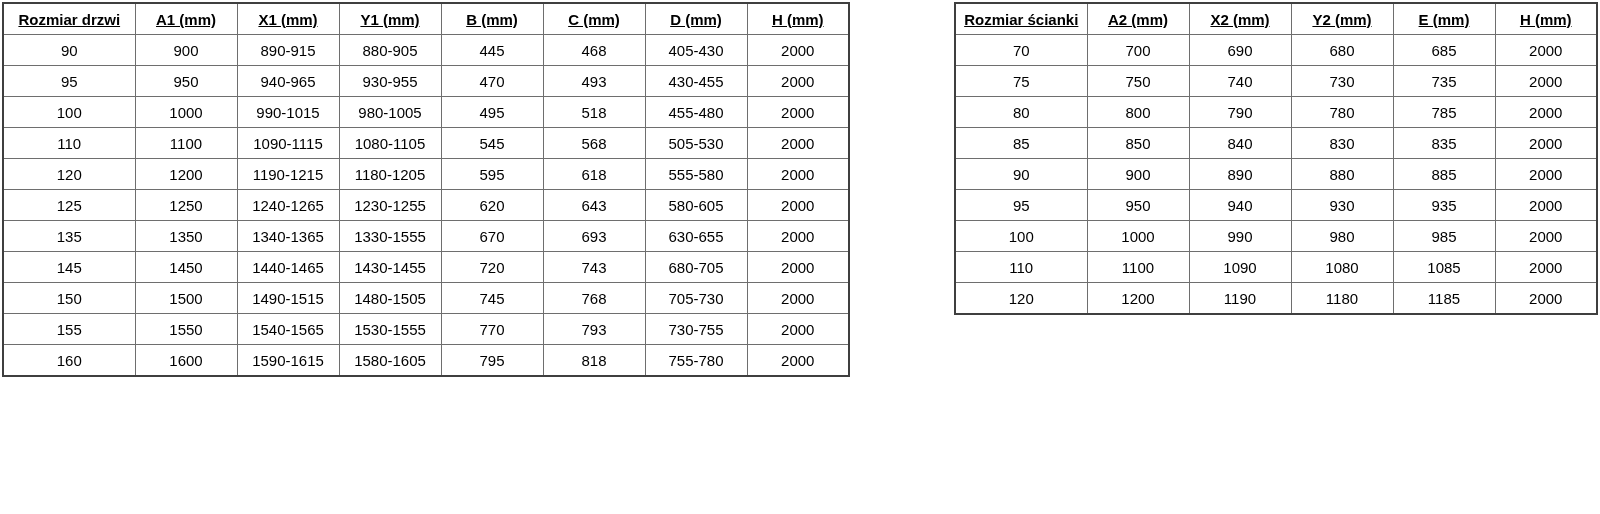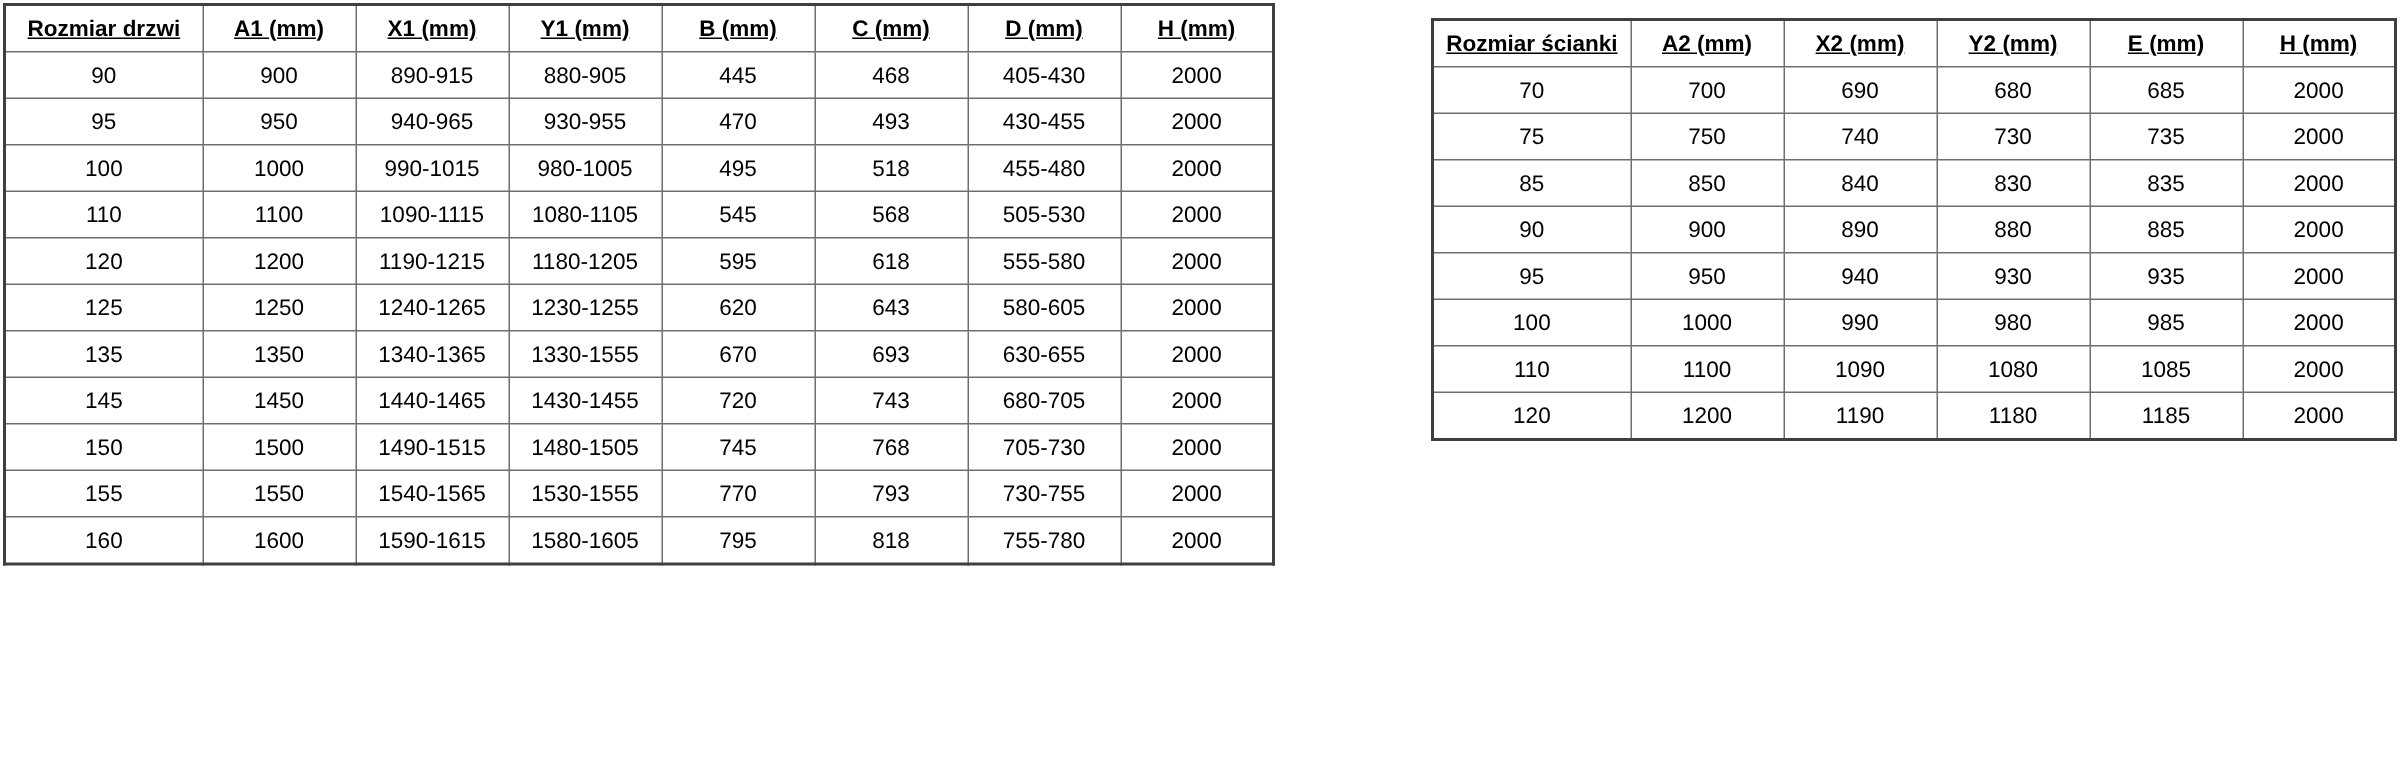--- a/index.html
+++ b/index.html
@@ -23,21 +23,21 @@
   }
   table.spec-table {
     position: absolute;
     top: 2px;
     border-collapse: collapse;
     table-layout: fixed;
     background: var(--background);
     border: 2px solid var(--border-outer);
   }
   #doors-table { left: 2px; }
-  #walls-table { left: 954px; margin-top: 10px; }
+  #walls-table { left: 954px; }
   .spec-table th,
   .spec-table td {
     border: 1px solid var(--border-inner);
     height: 30px;
     padding: 0 2px;
     text-align: center;
     vertical-align: middle;
     font-size: 15px;
     color: var(--text);
     white-space: nowrap;
@@ -218,20 +218,28 @@
       </tr>
       <tr>
         <td>75</td>
         <td>750</td>
         <td>740</td>
         <td>730</td>
         <td>735</td>
         <td>2000</td>
       </tr>
       <tr>
+        <td>80</td>
+        <td>800</td>
+        <td>790</td>
+        <td>780</td>
+        <td>785</td>
+        <td>2000</td>
+      </tr>
+      <tr>
         <td>85</td>
         <td>850</td>
         <td>840</td>
         <td>830</td>
         <td>835</td>
         <td>2000</td>
       </tr>
       <tr>
         <td>90</td>
         <td>900</td>

